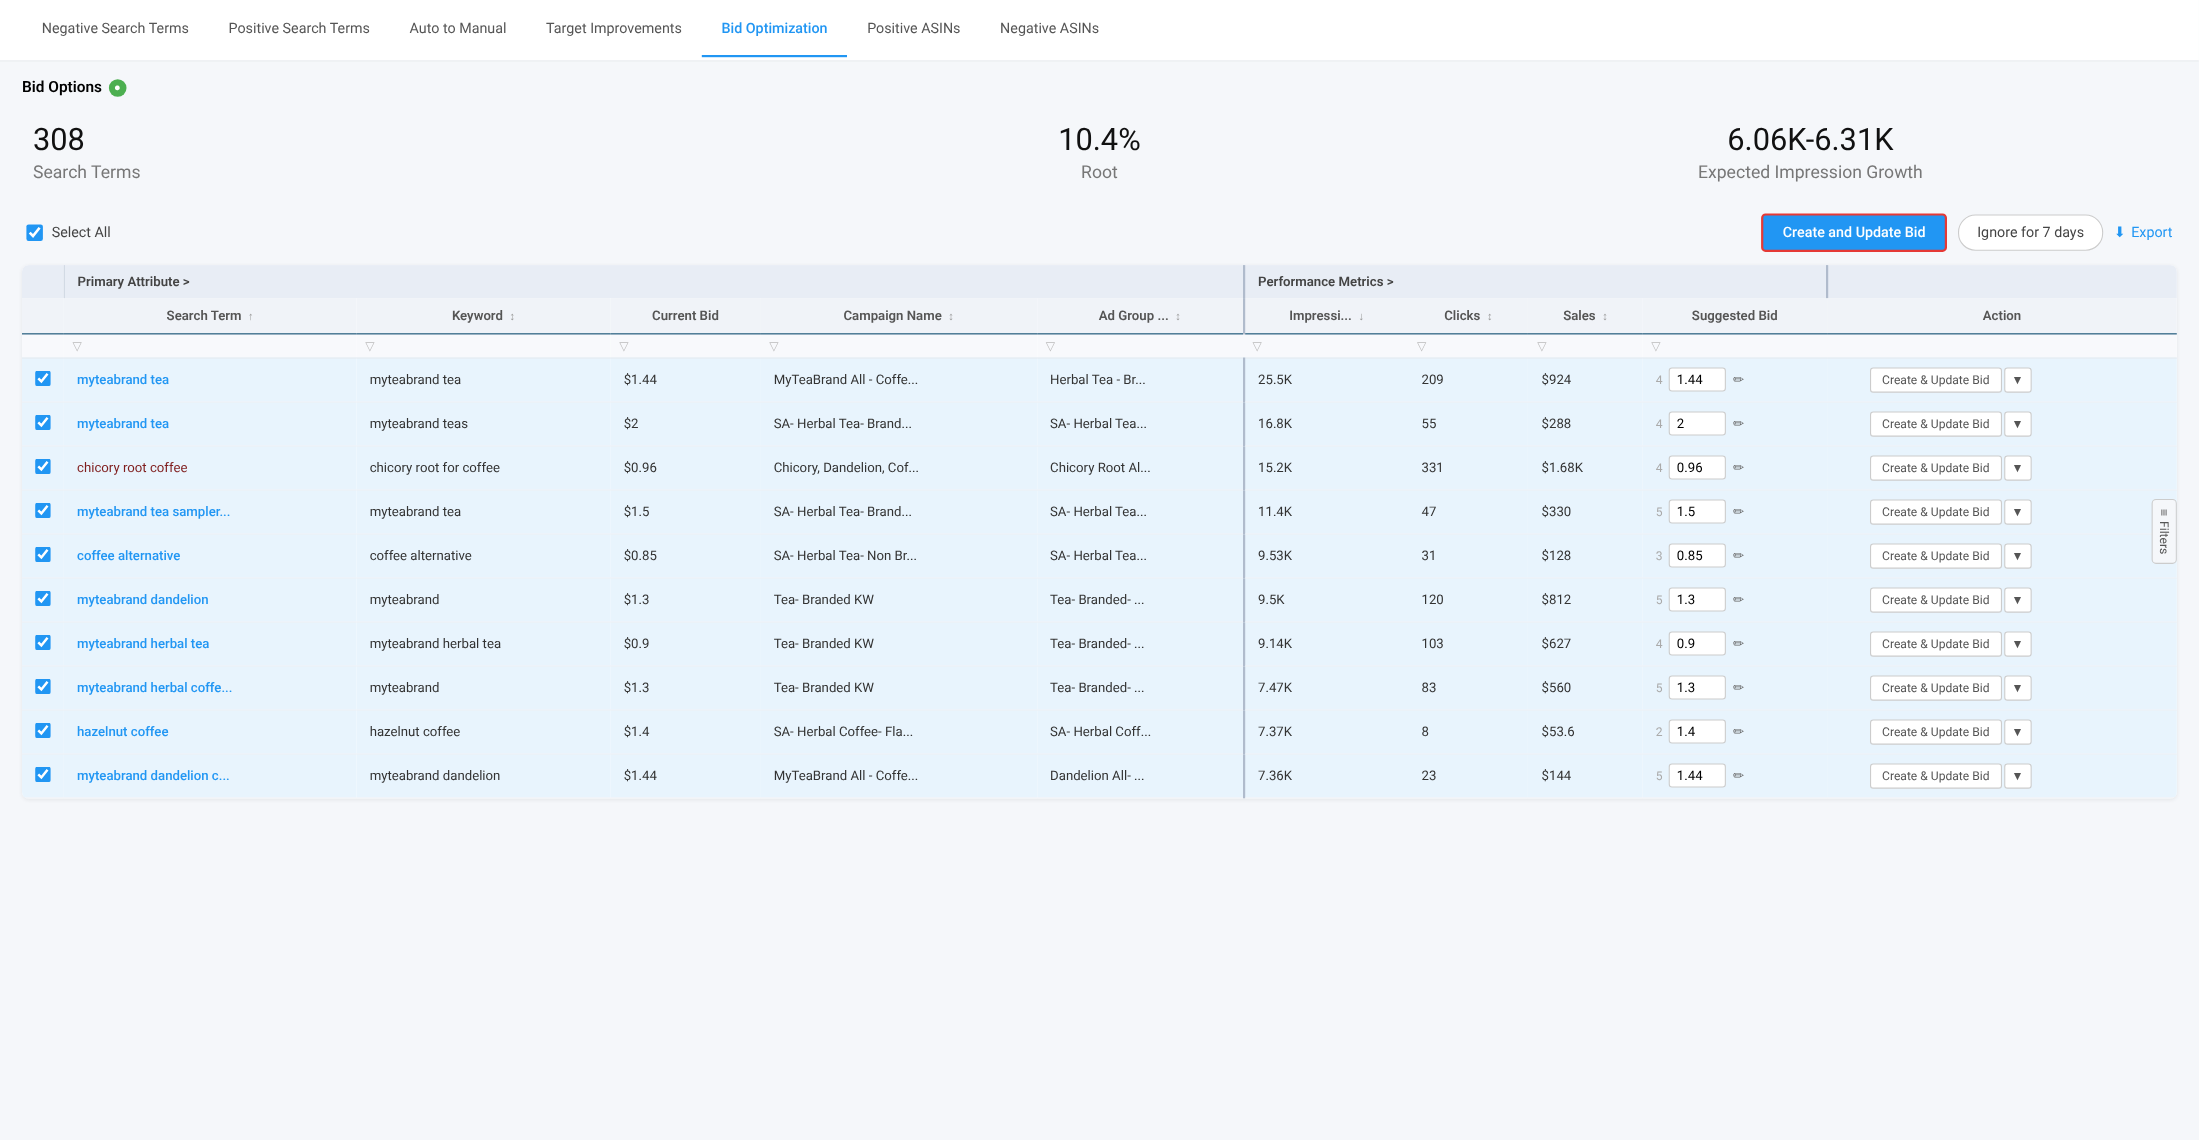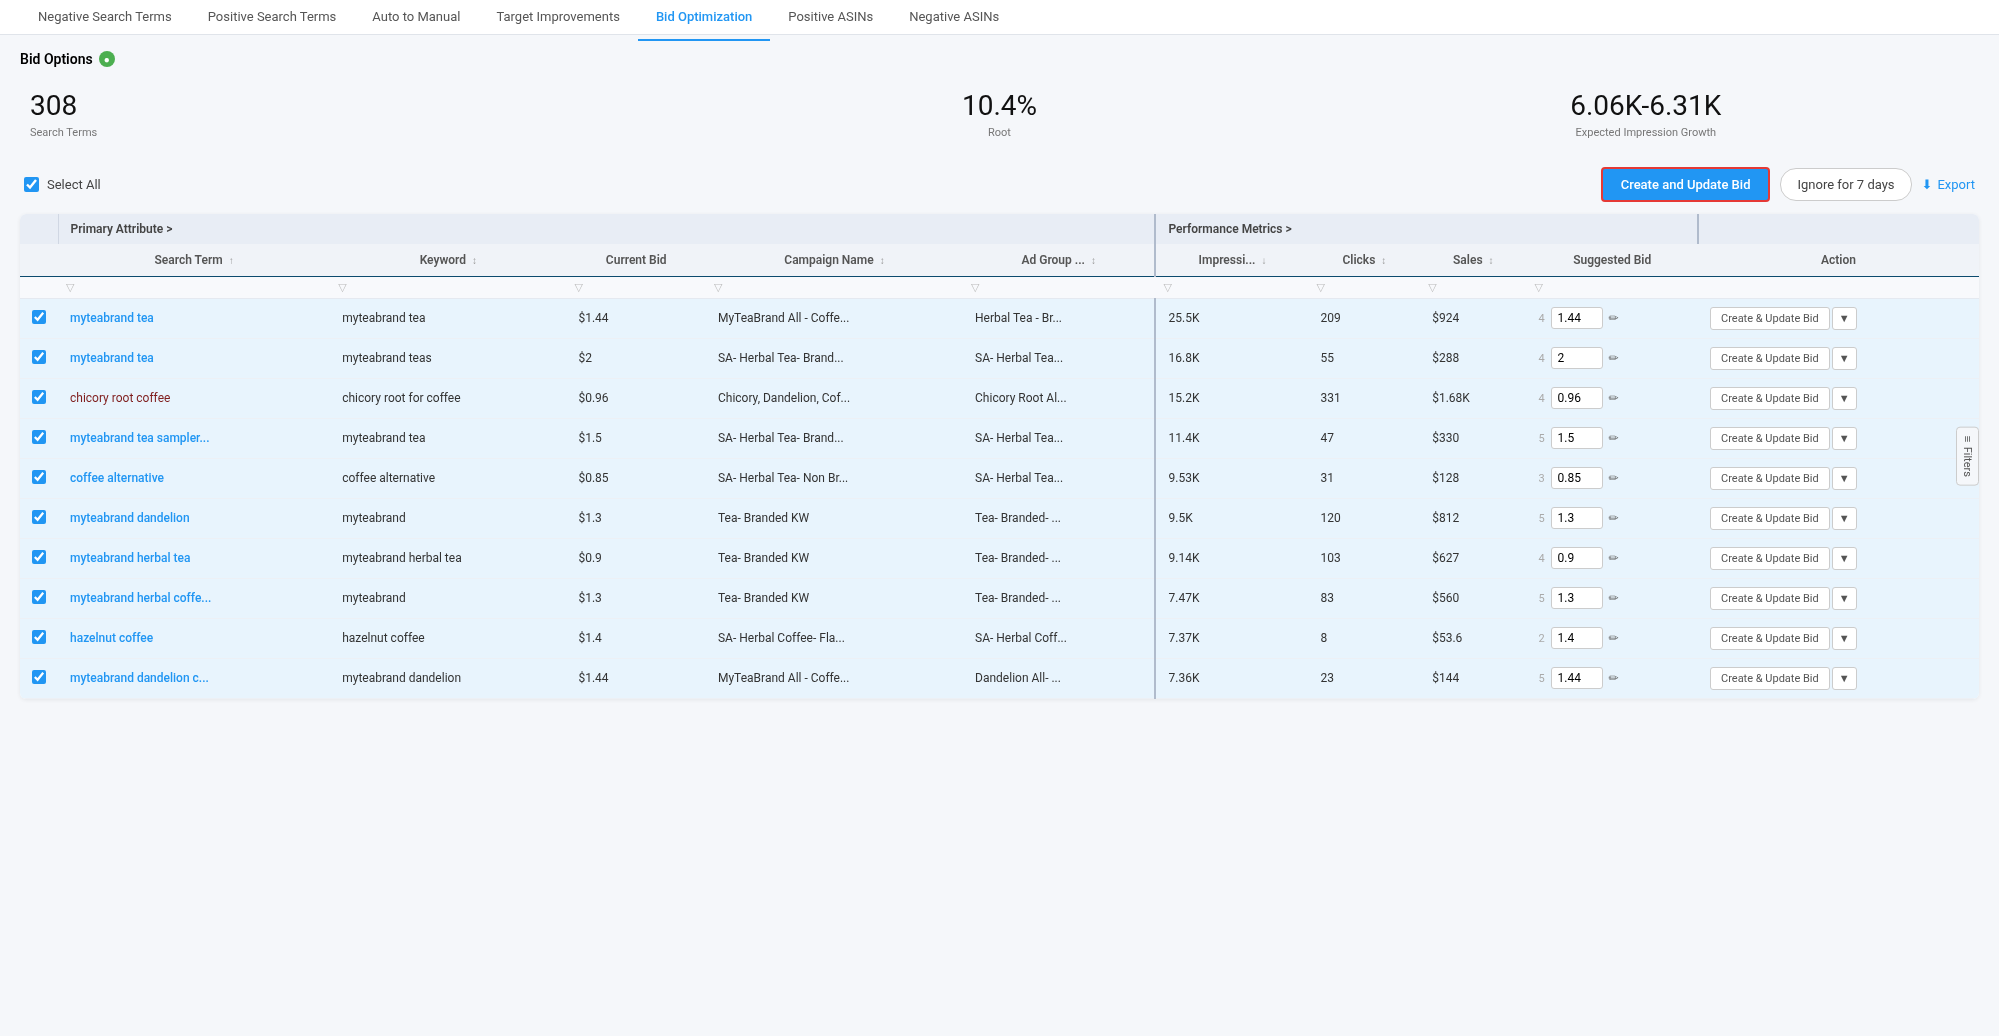--- a/index.html
+++ b/index.html
@@ -1,36 +1,36 @@
 <!DOCTYPE html>
 <html><head>
   <meta charset="utf-8">
   <style>
     * { box-sizing: border-box; margin: 0; padding: 0; font-family: -apple-system, BlinkMacSystemFont, 'Segoe UI', Roboto, sans-serif; }
     body { background: #f5f7fa; font-size: 13px; color: #333; overflow-x: hidden; }
 
     
-    .top-nav { display: flex; align-items: center; background: #fff; border-bottom: 1px solid #e0e4ea; padding: 0 20px; height: 35px; }
+    .top-nav { display: flex; align-items: center; background: #fff; border-bottom: 1px solid #e0e4ea; padding: 0 20px; height: 56px; }
     .top-nav-item { padding: 0 18px; height: 48px; display: flex; align-items: center; cursor: pointer; color: #555; font-size: 13px; white-space: nowrap; border-bottom: 2px solid transparent; }
     .top-nav-item.active { color: #2196f3; border-bottom: 2px solid #2196f3; font-weight: 500; }
 
     
     .page { padding: 16px 20px; background: #f5f7fa; min-height: calc(100vh - 48px); }
 
     
     .bid-options-header { display: flex; align-items: center; gap: 6px; margin-bottom: 24px; }
     .bid-options-title { font-size: 14px; font-weight: 600; color: #000000; }
     .info-dot { width: 16px; height: 16px; border-radius: 50%; background: #4caf50; display: inline-flex; align-items: center; justify-content: center; color: #fff; font-size: 10px; font-weight: bold; cursor: pointer; }
 
     
     .stats-row { display: flex; align-items: flex-start; margin-bottom: 28px; padding: 0 10px; }
     .stat-block { flex: 1; text-align: center; }
     .stat-block.left { text-align: left; }
     .stat-value { font-size: 28px; font-weight: 400; color: #111; line-height: 1.1; }
-    .stat-label { font-size: 11px; color: #777; margin-top: 4px; }
+    .stat-label { font-size: 16px; color: #777; margin-top: 4px; }
 
     
     .toolbar { display: flex; align-items: center; justify-content: space-between; margin-bottom: 12px; padding: 0 4px; }
     .select-all-area { display: flex; align-items: center; gap: 8px; }
     .select-all-area input[type=checkbox] { width: 15px; height: 15px; accent-color: #2196f3; cursor: pointer; }
     .select-all-label { font-size: 13px; color: #444; cursor: pointer; }
     .toolbar-actions { display: flex; align-items: center; gap: 10px; }
     .btn-create-update { background: #2196f3; color: #fff; border: 2px solid #e53935; border-radius: 4px; padding: 8px 18px; font-size: 13px; font-weight: 500; cursor: pointer; white-space: nowrap; }
     .btn-ignore { background: #fff; color: #444; border: 1px solid #ccc; border-radius: 16px; padding: 8px 16px; font-size: 13px; cursor: pointer; white-space: nowrap; }
     .btn-export { background: transparent; color: #2196f3; border: none; font-size: 13px; cursor: pointer; display: flex; align-items: center; gap: 5px; }
@@ -59,21 +59,21 @@
     .data-row { border-bottom: 1px solid #edf0f5; background: #e8f4fd; }
     .data-row td { padding: 8px 12px; font-size: 12px; color: #333; vertical-align: middle; }
     .data-row .checkbox-cell { width: 32px; text-align: center; }
     .data-row input[type=checkbox] { width: 14px; height: 14px; accent-color: #2196f3; cursor: pointer; }
     .bid-input { width: 52px; border: 1px solid #ccc; border-radius: 3px; padding: 3px 6px; font-size: 12px; background: #fff; }
     .edit-icon { color: #666; font-size: 12px; cursor: pointer; }
 
     
     .btn-create-small { background: #fff; color: #555; border: 1px solid #ccc; border-radius: 3px; padding: 4px 10px; font-size: 11px; cursor: pointer; white-space: nowrap; }
     .btn-dropdown-arrow { background: #fff; border: 1px solid #ccc; border-radius: 3px; padding: 4px 6px; cursor: pointer; margin-left: 2px; font-size: 11px; color: #555; }
-    .action-cell { display: flex; align-items: center; }
+    .action-cell { display: flex; align-items: center; margin-left: 27px; }
 
     
     .side-filters { position: absolute; right: -14px; top: 50%; transform: translateY(-50%); background: #fff; border: 1px solid #ccc; border-radius: 4px; padding: 6px 4px; font-size: 11px; writing-mode: vertical-rl; color: #555; cursor: pointer; display: flex; align-items: center; gap: 4px; }
 
     
     .perf-divider { border-left: 2px solid #b0bbcc; }
   </style>
 </head>
 <body>
 

